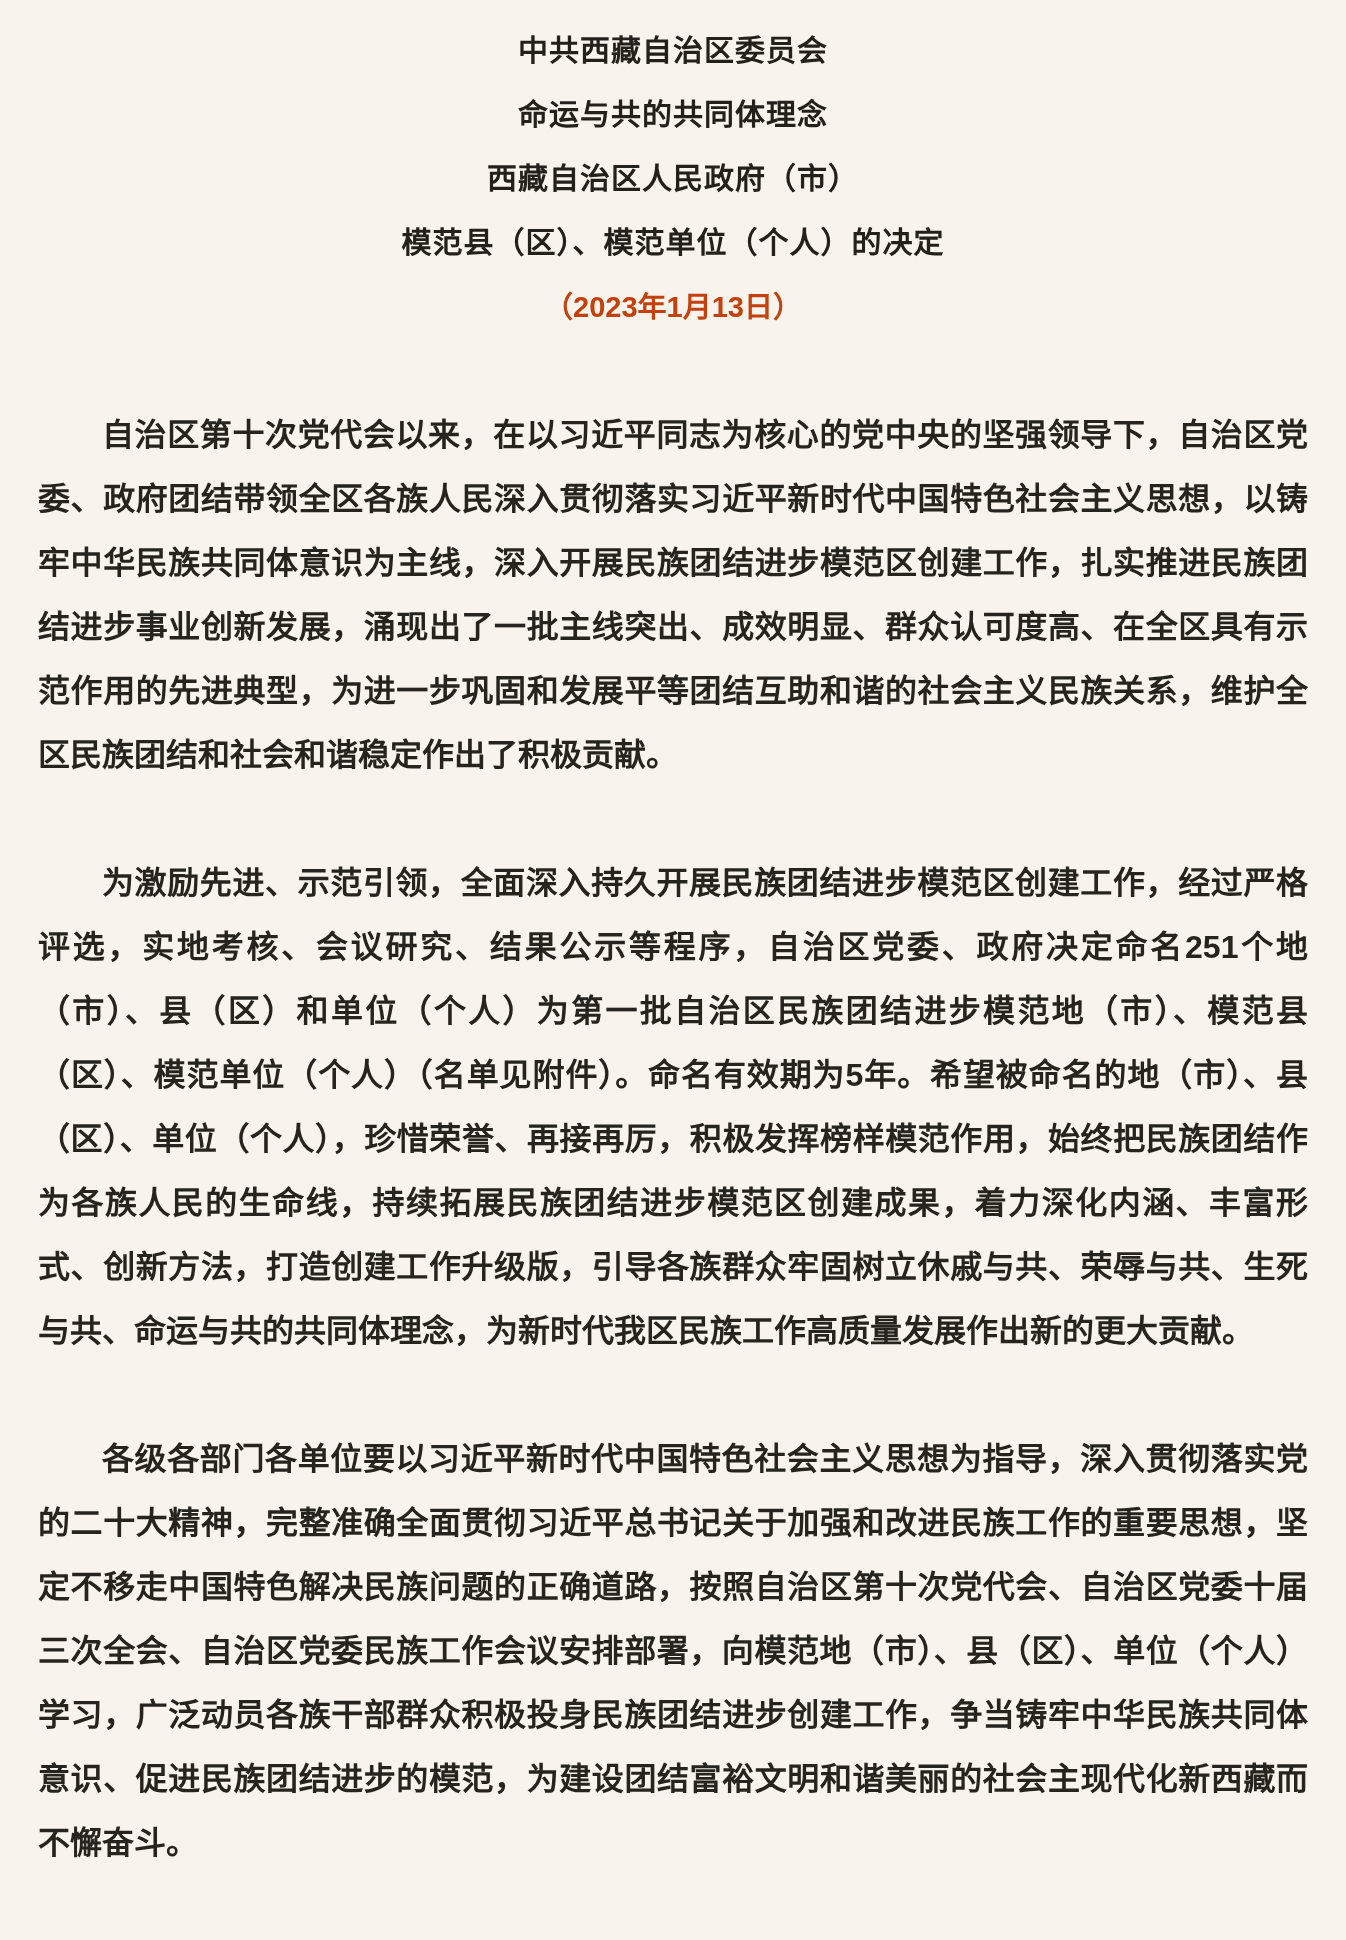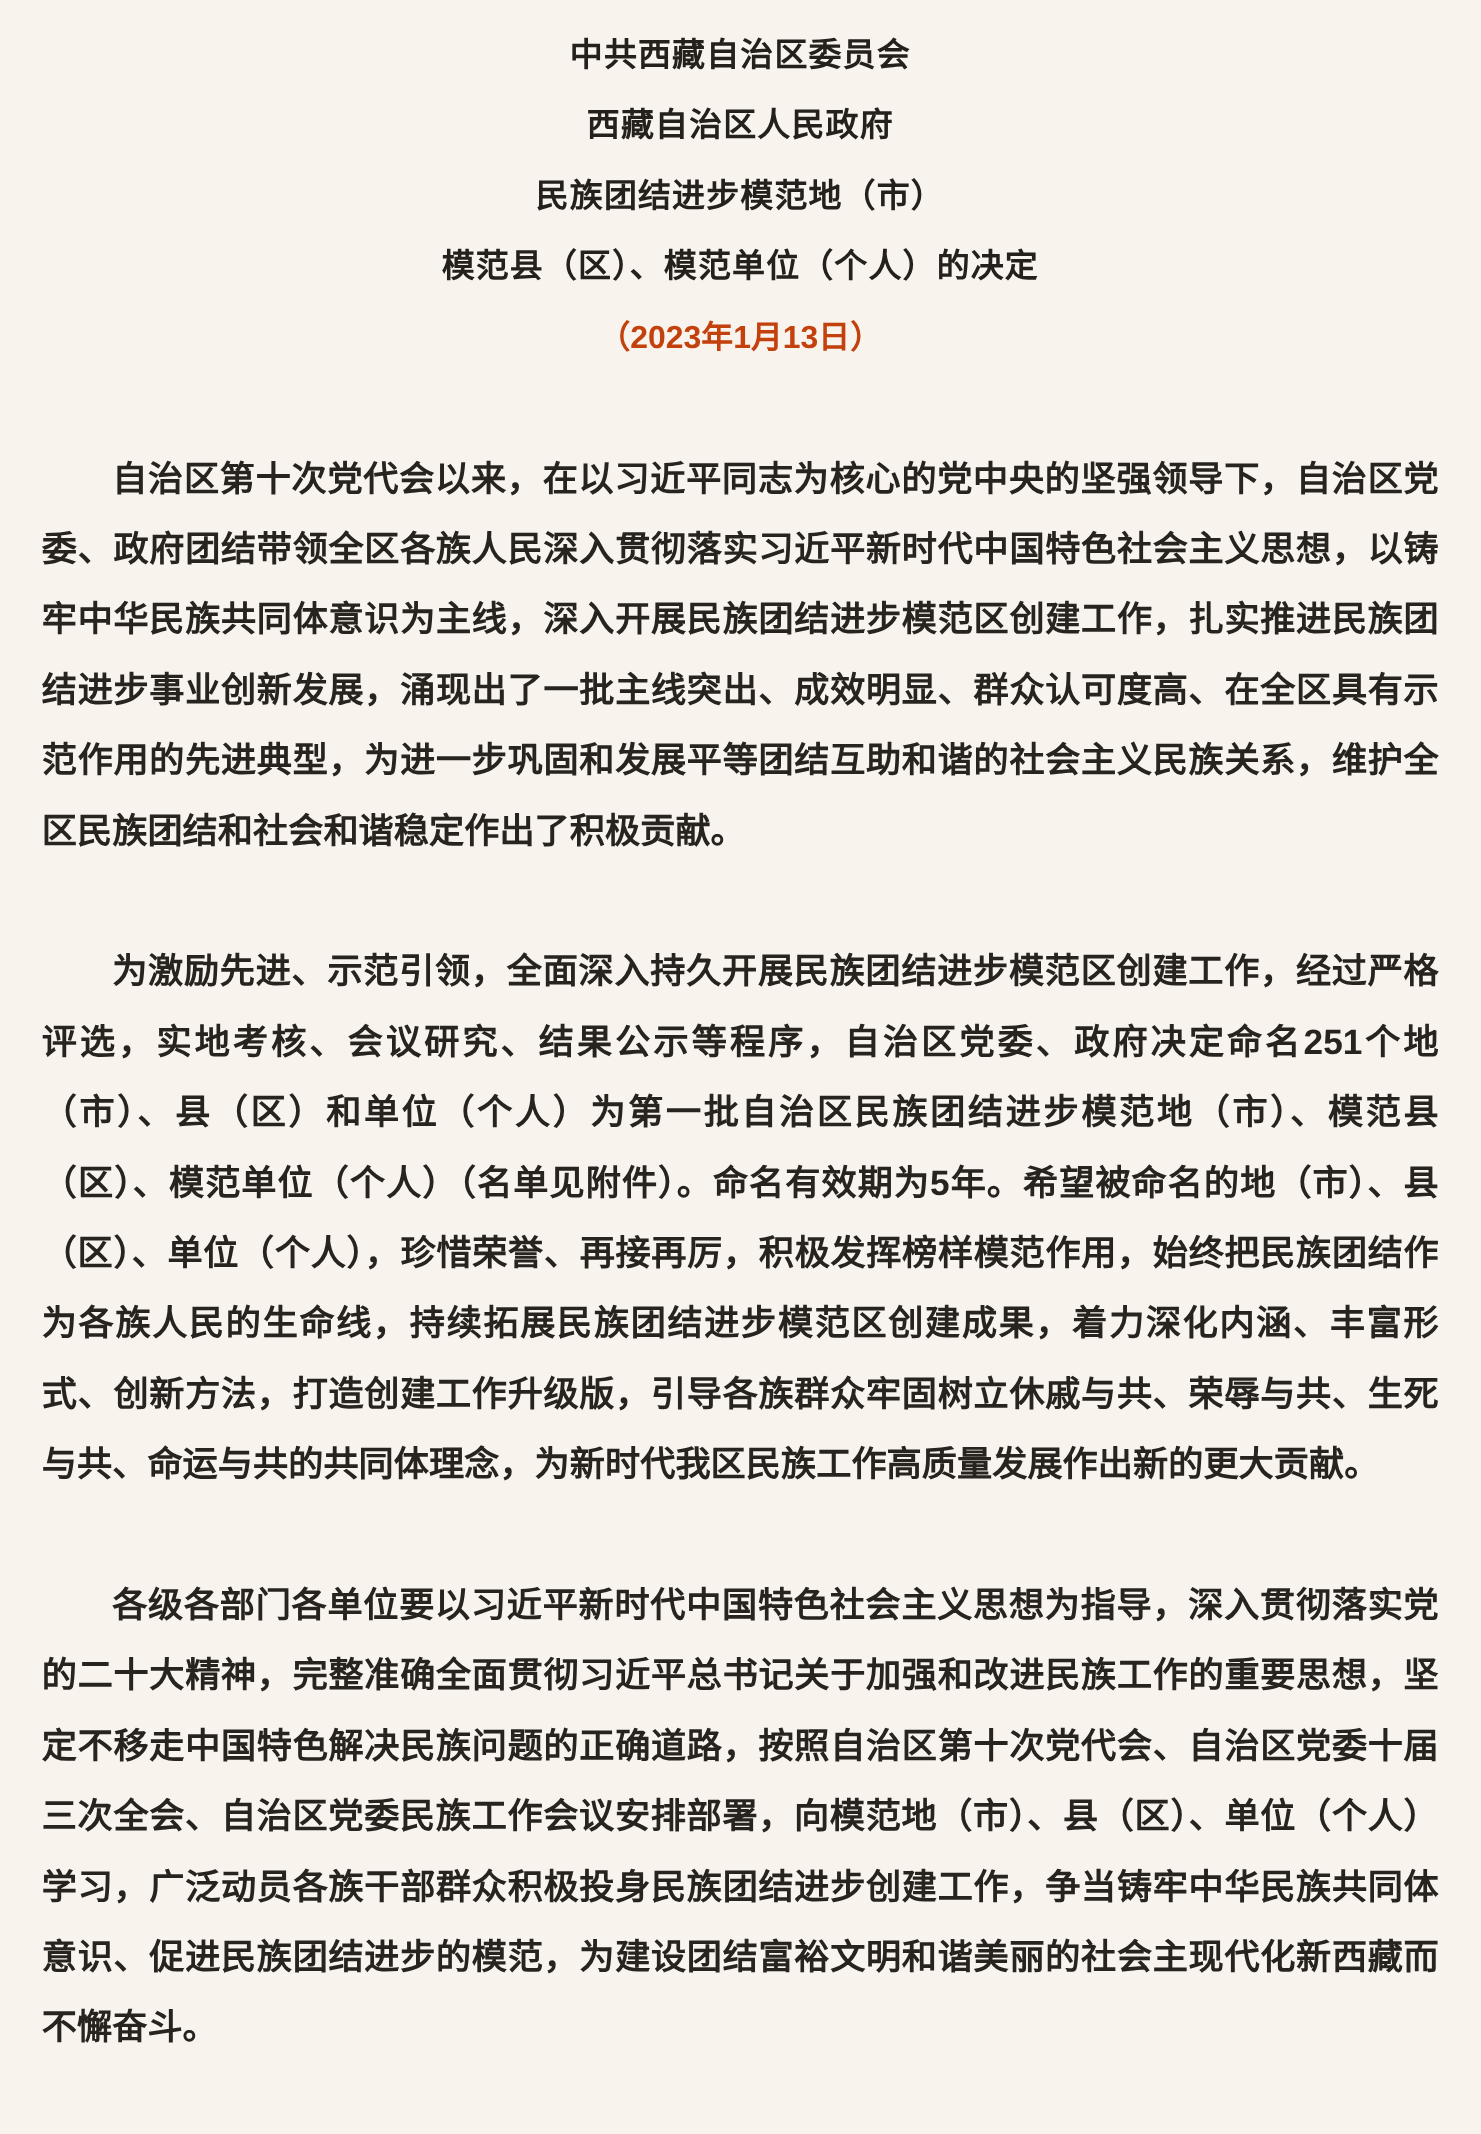--- a/index.html
+++ b/index.html
@@ -50,22 +50,22 @@
     color: #27241f;
     word-break: break-all;
   }
 </style>
 </head>
 <body>
 
 <div class="page">
   <header class="doc-header">
     <h1 class="title-line">中共西藏自治区委员会</h1>
-    <h1 class="title-line">西藏自治区人民政府</h1>
-    <h1 class="title-line">民族团结进步模范地（市）</h1>
+    <h1 class="title-line">命运与共的共同体理念</h1>
+    <h1 class="title-line">西藏自治区人民政府（市）</h1>
     <h1 class="title-line">模范县（区）、模范单位（个人）的决定</h1>
     <div class="date-line">（2023年1月13日）</div>
   </header>
 
   <main class="doc-body">
     <p class="body-para">自治区第十次党代会以来，在以习近平同志为核心的党中央的坚强领导下，自治区党委、政府团结带领全区各族人民深入贯彻落实习近平新时代中国特色社会主义思想，以铸牢中华民族共同体意识为主线，深入开展民族团结进步模范区创建工作，扎实推进民族团结进步事业创新发展，涌现出了一批主线突出、成效明显、群众认可度高、在全区具有示范作用的先进典型，为进一步巩固和发展平等团结互助和谐的社会主义民族关系，维护全区民族团结和社会和谐稳定作出了积极贡献。</p>
     <p class="body-para">为激励先进、示范引领，全面深入持久开展民族团结进步模范区创建工作，经过严格评选，实地考核、会议研究、结果公示等程序，自治区党委、政府决定命名251个地（市）、县（区）和单位（个人）为第一批自治区民族团结进步模范地（市）、模范县（区）、模范单位（个人）（名单见附件）。命名有效期为5年。希望被命名的地（市）、县（区）、单位（个人），珍惜荣誉、再接再厉，积极发挥榜样模范作用，始终把民族团结作为各族人民的生命线，持续拓展民族团结进步模范区创建成果，着力深化内涵、丰富形式、创新方法，打造创建工作升级版，引导各族群众牢固树立休戚与共、荣辱与共、生死与共、命运与共的共同体理念，为新时代我区民族工作高质量发展作出新的更大贡献。</p>
     <p class="body-para">各级各部门各单位要以习近平新时代中国特色社会主义思想为指导，深入贯彻落实党的二十大精神，完整准确全面贯彻习近平总书记关于加强和改进民族工作的重要思想，坚定不移走中国特色解决民族问题的正确道路，按照自治区第十次党代会、自治区党委十届三次全会、自治区党委民族工作会议安排部署，向模范地（市）、县（区）、单位（个人）学习，广泛动员各族干部群众积极投身民族团结进步创建工作，争当铸牢中华民族共同体意识、促进民族团结进步的模范，为建设团结富裕文明和谐美丽的社会主现代化新西藏而不懈奋斗。</p>
   </main>
 </div>

